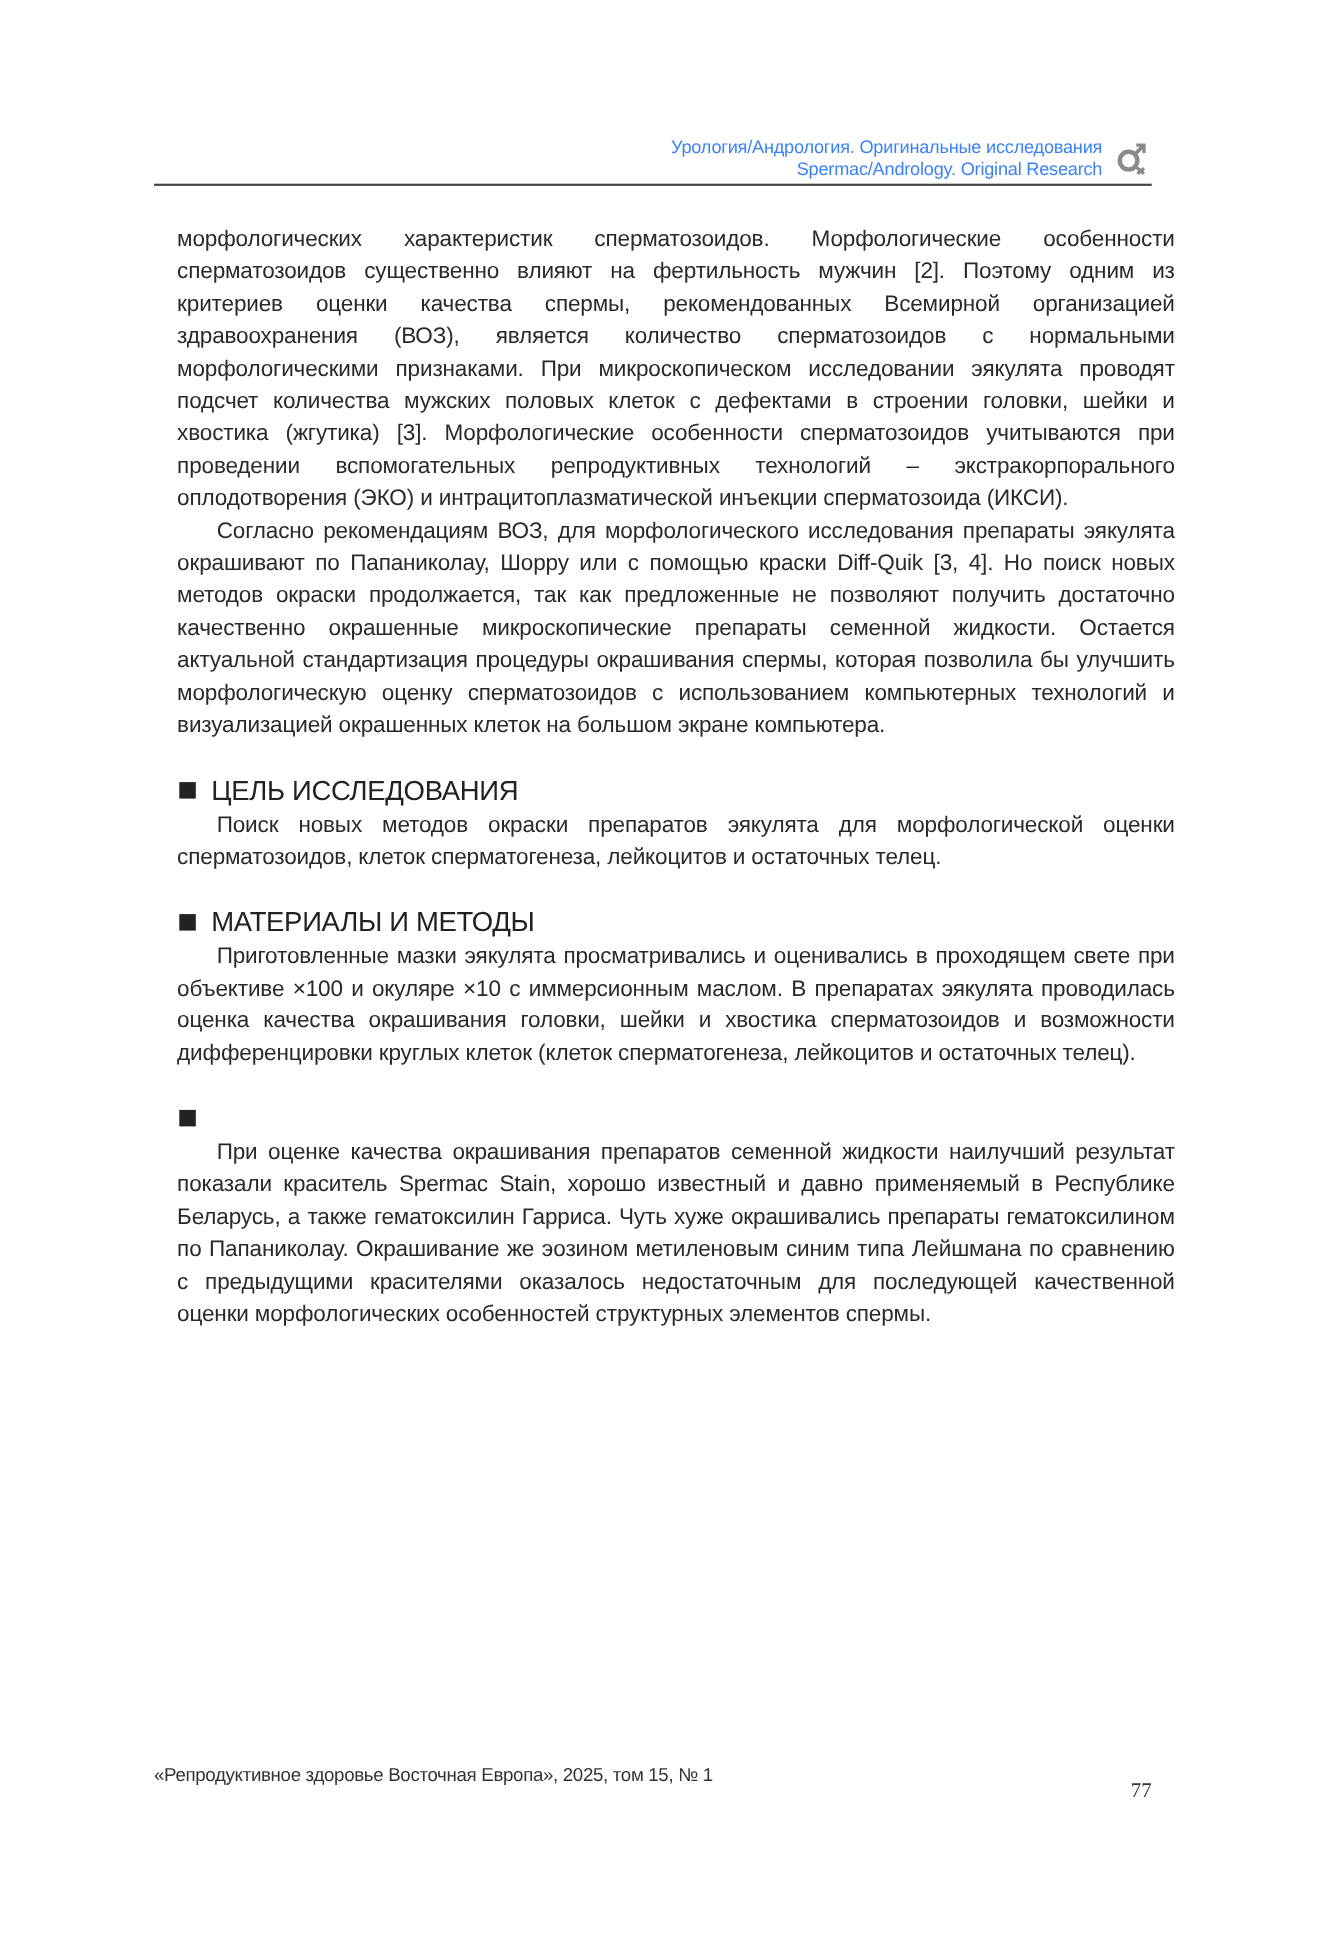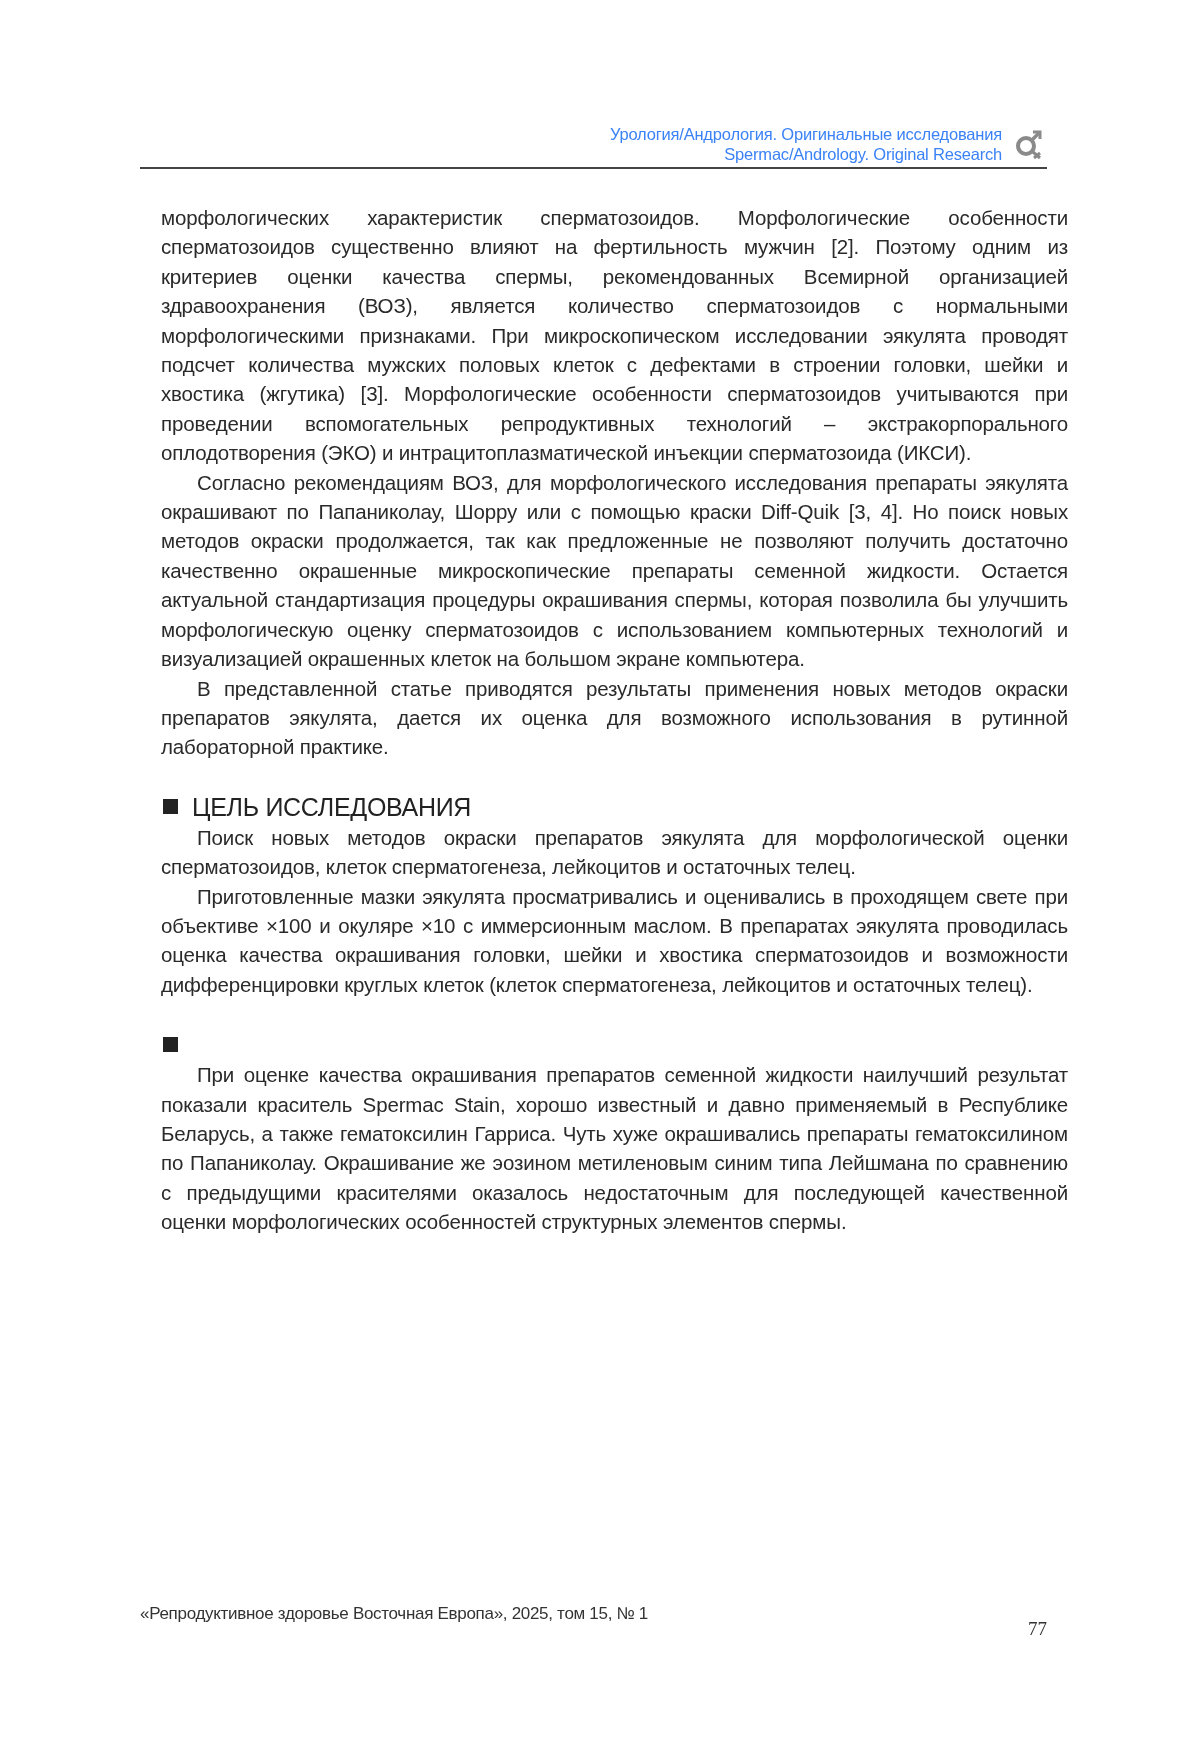--- a/index.html
+++ b/index.html
@@ -36,28 +36,31 @@
     <polyline points="20,4 27,4 27,11" fill="none" stroke="#8a8a8a" stroke-width="3"></polyline>
     <line x1="20" y1="24" x2="27" y2="30" stroke="#8a8a8a" stroke-width="3"></line>
     <line x1="21" y1="30" x2="27" y2="25" stroke="#8a8a8a" stroke-width="3"></line>
   </svg>
   <div class="header-rule"></div>
 </div>
 
 <div class="content">
   <p>морфологических характеристик сперматозоидов. Морфологические особенности сперматозоидов существенно влияют на фертильность мужчин [2]. Поэтому одним из критериев оценки качества спермы, рекомендованных Всемирной организацией здравоохранения (ВОЗ), является количество сперматозоидов с нормальными морфологическими признаками. При микроскопическом исследовании эякулята проводят подсчет количества мужских половых клеток с дефектами в строении головки, шейки и хвостика (жгутика) [3]. Морфологические особенности сперматозоидов учитываются при проведении вспомогательных репродуктивных технологий – экстракорпорального оплодотворения (ЭКО) и интрацитоплазматической инъекции сперматозоида (ИКСИ).</p>
   <p class="indent">Согласно рекомендациям ВОЗ, для морфологического исследования препараты эякулята окрашивают по Папаниколау, Шорру или с помощью краски Diff-Quik [3, 4]. Но поиск новых методов окраски продолжается, так как предложенные не позволяют получить достаточно качественно окрашенные микроскопические препараты семенной жидкости. Остается актуальной стандартизация процедуры окрашивания спермы, которая позволила бы улучшить морфологическую оценку сперматозоидов с использованием компьютерных технологий и визуализацией окрашенных клеток на большом экране компьютера.</p>
-  <p class="indent">В представленной статье приводятся результаты применения новых методов окраски препаратов эякулята, дается их оценка для возможного использования в рутинной лабораторной практике.</p>
 
   <div class="section-head">
     <span class="bullet"></span>
     <span class="section-title">ЦЕЛЬ ИССЛЕДОВАНИЯ</span>
   </div>
   <p class="indent">Поиск новых методов окраски препаратов эякулята для морфологической оценки сперматозоидов, клеток сперматогенеза, лейкоцитов и остаточных телец.</p>
 
+  <div class="section-head">
+    <span class="bullet"></span>
+    <span class="section-title">МАТЕРИАЛЫ И МЕТОДЫ</span>
+  </div>
   <p class="indent">Приготовленные мазки эякулята просматривались и оценивались в проходящем свете при объективе ×100 и окуляре ×10 с иммерсионным маслом. В препаратах эякулята проводилась оценка качества окрашивания головки, шейки и хвостика сперматозоидов и возможности дифференцировки круглых клеток (клеток сперматогенеза, лейкоцитов и остаточных телец).</p>
 
   <div class="section-head">
     <span class="bullet"></span>
   </div>
   <p class="indent">При оценке качества окрашивания препаратов семенной жидкости наилучший результат показали краситель Spermac Stain, хорошо известный и давно применяемый в Республике Беларусь, а также гематоксилин Гарриса. Чуть хуже окрашивались препараты гематоксилином по Папаниколау. Окрашивание же эозином метиленовым синим типа Лейшмана по сравнению с предыдущими красителями оказалось недостаточным для последующей качественной оценки морфологических особенностей структурных элементов спермы.</p>
 </div>
 
 <div class="footer">
   <span class="footer-journal">«Репродуктивное здоровье Восточная Европа», 2025, том 15, № 1</span>

